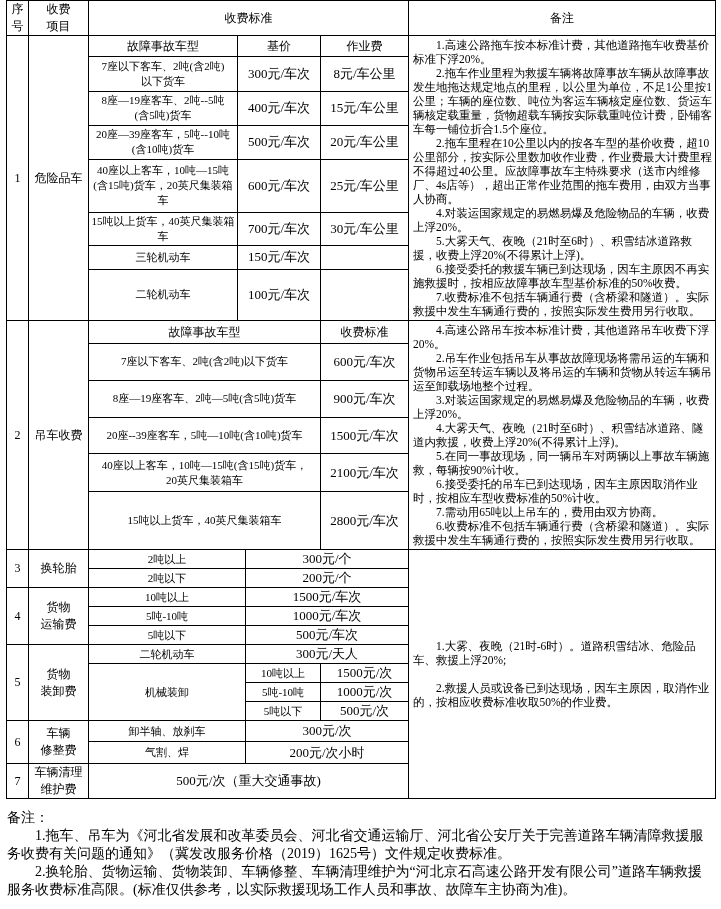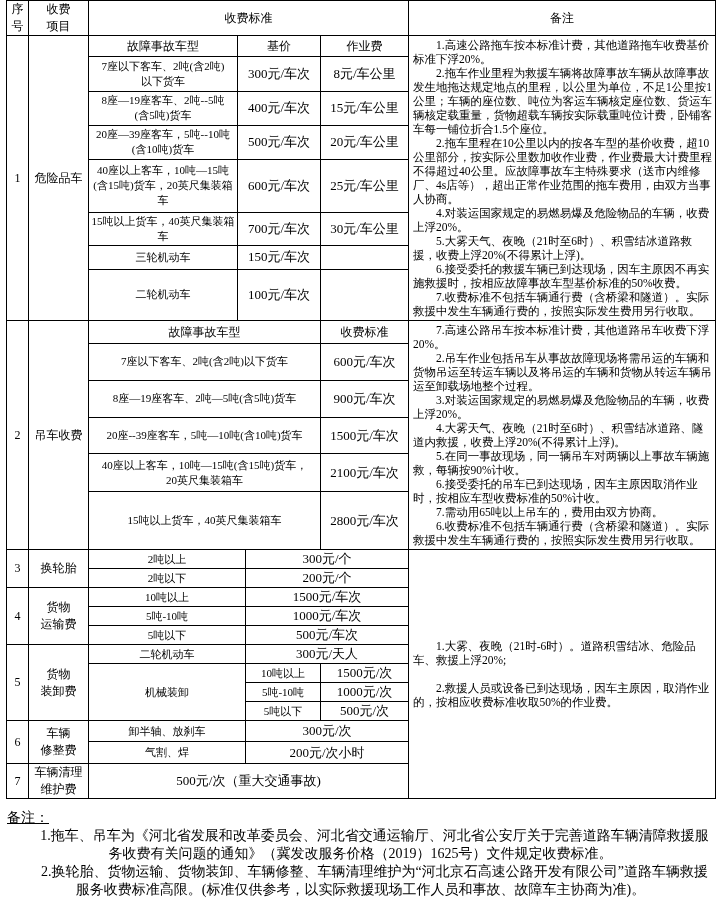--- a/index.html
+++ b/index.html
@@ -55,22 +55,22 @@
   tr.h20{height:20px} tr.h21{height:21px} tr.h22{height:22px}
   tr.h25{height:25px} tr.h30{height:30px} tr.h32{height:32px}
   tr.h35{height:35px} tr.h36{height:36px} tr.h48{height:48px}
   tr.h50{height:50px} tr.h55{height:55px}
   .footnotes {
     margin-top: 10px;
     padding: 0 2px;
     font-size: 14px;
     line-height: 18px;
   }
-  .footnotes .fn-label { margin: 0; text-decoration: underline; }
-  .footnotes p.fn-item { margin: 0; text-indent: 2em; text-align: center; }
+  .footnotes .fn-label { margin: 0; }
+  .footnotes p.fn-item { margin: 0; text-indent: 2em; }
 </style>
 </head>
 <body>
 
 <div class="page">
 
 
   <table class="fee-table">
     <colgroup>
       <col style="width:22px">
@@ -147,21 +147,21 @@
       <td colspan="2" class="fee-cell">100元/车次</td>
       <td class="fee-cell"></td>
     </tr>
 
     <tr class="h22">
       <td rowspan="6">2</td>
       <td rowspan="6" class="wrap">吊车收费</td>
       <td colspan="3">故障事故车型</td>
       <td>收费标准</td>
       <td rowspan="6" class="remark-cell">
-        <p>7.高速公路吊车按本标准计费，其他道路吊车收费下浮20%。</p>
+        <p>4.高速公路吊车按本标准计费，其他道路吊车收费下浮20%。</p>
         <p>2.吊车作业包括吊车从事故故障现场将需吊运的车辆和货物吊运至转运车辆以及将吊运的车辆和货物从转运车辆吊运至卸载场地整个过程。</p>
         <p>3.对装运国家规定的易燃易爆及危险物品的车辆，收费上浮20%。</p>
         <p>4.大雾天气、夜晚（21时至6时）、积雪结冰道路、隧道内救援，收费上浮20%(不得累计上浮)。</p>
         <p>5.在同一事故现场，同一辆吊车对两辆以上事故车辆施救，每辆按90%计收。</p>
         <p>6.接受委托的吊车已到达现场，因车主原因取消作业时，按相应车型收费标准的50%计收。</p>
         <p>7.需动用65吨以上吊车的，费用由双方协商。</p>
         <p>6.收费标准不包括车辆通行费（含桥梁和隧道）。实际救援中发生车辆通行费的，按照实际发生费用另行收取。</p>
       </td>
     </tr>
     <tr class="h35">

